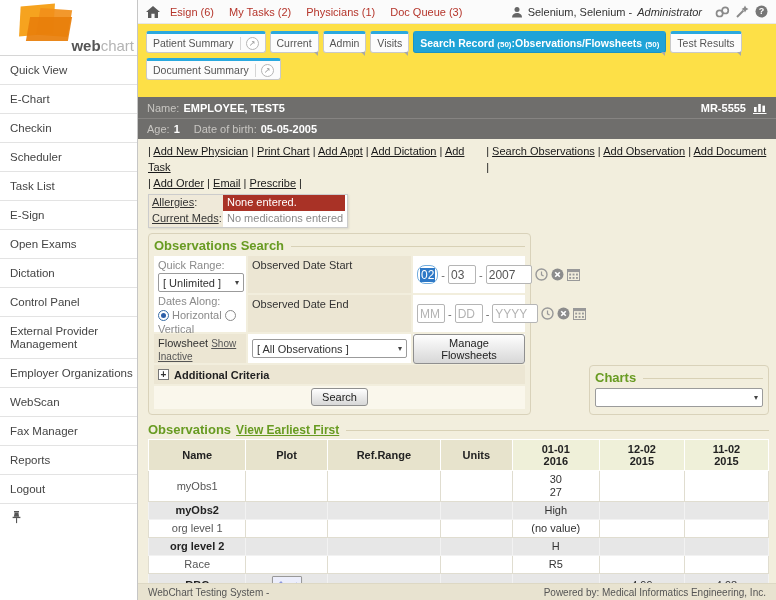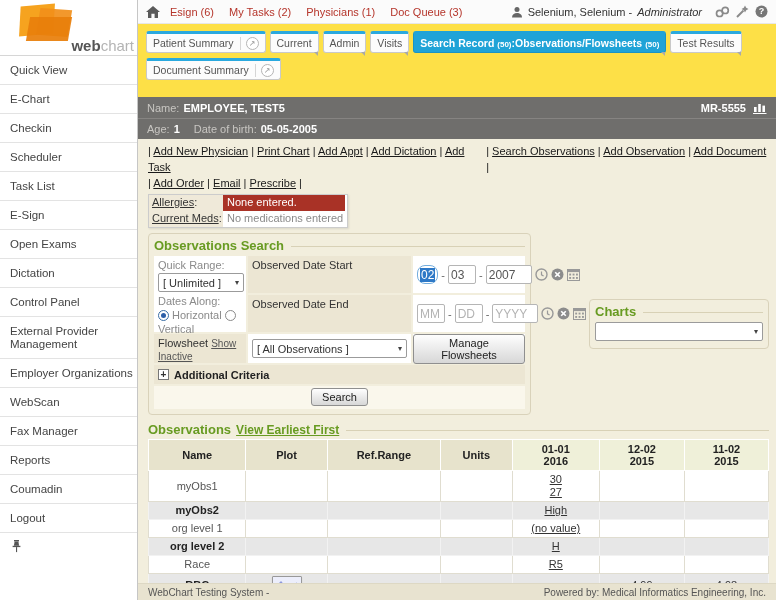--- a/index.html
+++ b/index.html
@@ -49,21 +49,21 @@
 .qlink{color:#1a1a1a;text-decoration:underline;cursor:pointer}
 .sep{color:#1a1a1a}
 .sumbox{display:inline-block;border:1px solid #ccc;background:#fff;margin-top:3px;box-shadow:1px 1px 2px rgba(0,0,0,.1)}
 .sumrow{display:flex;line-height:15px;height:16px}
 .sumlabel{width:74px;background:#efe9d9;padding:0 3px;white-space:nowrap}
 .sumlabel a{color:#333;text-decoration:underline;cursor:pointer}
 .sumlabel::after{content:":";color:#333}
 .allergy-val{background:#a93226;color:#fff;padding:0 4px;min-width:122px}
 .meds-val{color:#8a8a8a;padding:0 4px;min-width:122px;background:#fff}
 
-.panels{display:flex;justify-content:space-between;margin-top:5px;align-items:center}
+.panels{display:flex;justify-content:space-between;margin-top:5px;align-items:flex-end}
 .panel{border:1px solid #d9d2ba;border-radius:4px;background:#f2eedd;padding:3px 5px 5px}
 .search-panel{width:383px}
 .charts-panel{width:180px}
 .ptitle{display:flex;align-items:center;color:#689b22;font-weight:bold;font-size:13px;margin:1px 0 3px}
 .hline{flex:1;border-top:1px solid #d8d1b6;margin-left:7px;margin-top:2px}
 .sgrid{display:grid;grid-template-columns:92px 1fr 112px;grid-template-rows:37px 37px 29px 19px 23px;gap:2px}
 .cell{font-size:11px}
 .lbl{background:#ece6d3;padding:3px 4px;color:#333;line-height:13px}
 .mid{background:#fff;padding:0 4px;display:flex;align-items:center;gap:3px}
 .rightcol{background:#fff;padding:2px 4px;color:#8a8a8a;line-height:14px}
@@ -93,21 +93,21 @@
 
 .obs-head{display:flex;align-items:center;margin-top:7px;margin-bottom:2px}
 .obs-title{color:#689b22;font-weight:bold;font-size:13px;margin-right:5px}
 .green-link{color:#689b22;font-weight:bold;font-size:12px;text-decoration:underline;cursor:pointer}
 table.obs{width:100%;border-collapse:collapse}
 .obs th{background:#e7e3cc;border:1px solid #fff;font-size:11px;padding:3px 0;color:#222;font-weight:bold;line-height:12px}
 .obs th.datecol{background:#eff0d9}
 .obs td{border:1px solid #e0ddd0;text-align:center;padding:2px 0;background:#fff;color:#555;line-height:13px}
 tr.alt td{background:#e7e7e7;border-color:#f2f2f2}
 td.namecell.bold{font-weight:bold;color:#222}
-.val-link{color:#333;text-decoration:underline;display:block;line-height:13px;cursor:pointer}
+.val-link{color:#333;display:block;line-height:13px;cursor:pointer}
 .spark{display:inline-flex;border:1px solid #999;background:#eceefb;padding:1px 2px;border-radius:1px;cursor:pointer;box-shadow:0 1px 1px rgba(0,0,0,.2)}
 .paging{border:1px solid #e0ddd0;border-top:none;text-align:center;color:#5d9b1f;padding:3px;background:#f6f3e6;font-size:12px}
 
 .footer{height:17px;background:#e8e3d0;border-top:1px solid #ddd8c4;display:flex;justify-content:space-between;align-items:center;padding:0 10px;color:#555;font-size:10px;flex-shrink:0}
 </style>
 </head>
 <body>
 
 <div class="app">
 
@@ -126,21 +126,20 @@
         <div class="side-item">Task List</div>
         <div class="side-item">E-Sign</div>
         <div class="side-item">Open Exams</div>
         <div class="side-item">Dictation</div>
         <div class="side-item">Control Panel</div>
         <div class="side-item">External Provider Management</div>
         <div class="side-item">Employer Organizations</div>
         <div class="side-item">WebScan</div>
         <div class="side-item">Fax Manager</div>
         <div class="side-item">Reports</div>
-        <div class="side-item">Coumadin</div>
         <div class="side-item">Logout</div>
       </nav>
     <div class="pin-row">
       <span class="tool">
         <svg width="9" height="13" viewBox="0 0 9 13">
             <rect x="2" y="0" width="5" height="1.4" fill="#555"></rect>
             <path d="M2.6 1.4 h3.8 l0.7 4.4 h-5.2z" fill="#555"></path>
             <rect x="0.6" y="5.8" width="7.8" height="1.3" fill="#555"></rect>
             <rect x="4" y="7.1" width="1.1" height="5" fill="#555"></rect>
           </svg>

